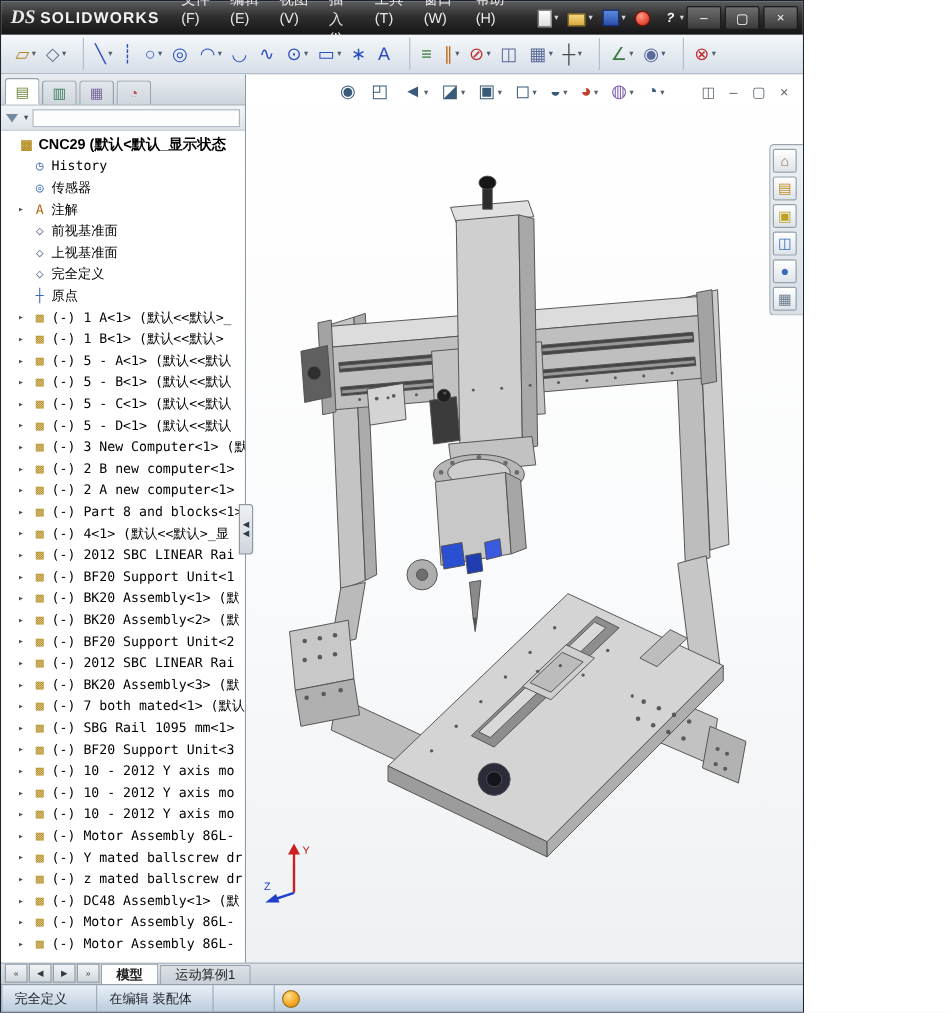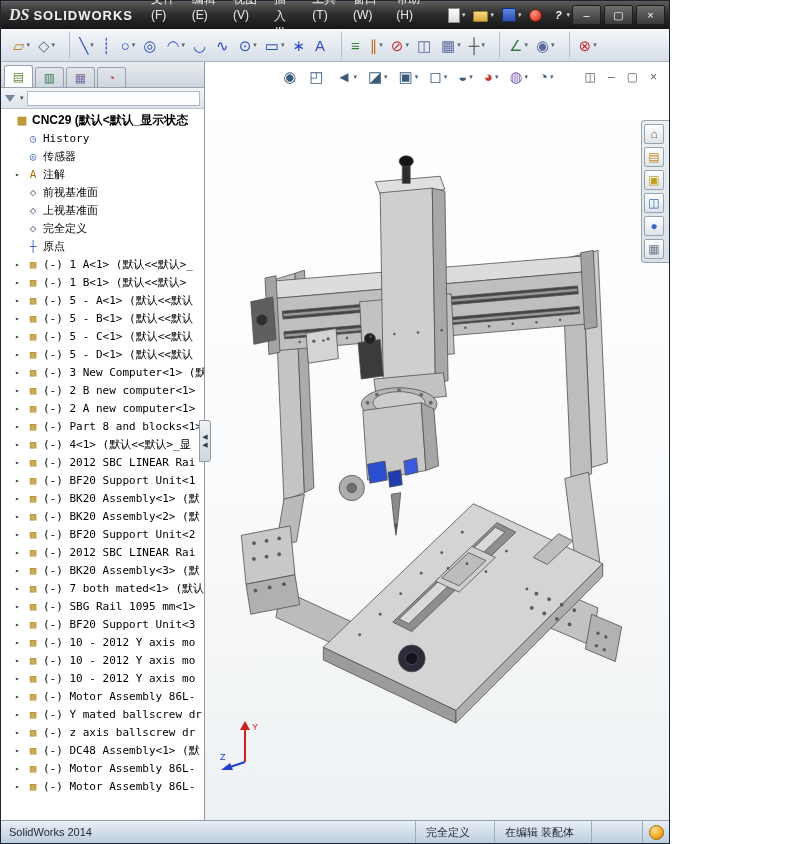--- a/index.html
+++ b/index.html
@@ -423,21 +423,21 @@
               <span class="ttext">(-) Motor Assembly 86L-</span>
             </div>
             <div class="trow child">
               <span class="arrow">▸</span>
               <span class="ticon comp">▩</span>
               <span class="ttext">(-) Y mated ballscrew dr</span>
             </div>
             <div class="trow child">
               <span class="arrow">▸</span>
               <span class="ticon comp">▩</span>
-              <span class="ttext">(-) z axis ballscrew dr</span>
+              <span class="ttext">(-) z mated ballscrew dr</span>
             </div>
             <div class="trow child">
               <span class="arrow">▸</span>
               <span class="ticon comp">▩</span>
               <span class="ttext">(-) DC48 Assembly&lt;1&gt; (默</span>
             </div>
             <div class="trow child">
               <span class="arrow">▸</span>
               <span class="ticon comp">▩</span>
               <span class="ttext">(-) Motor Assembly 86L-</span>
@@ -663,23 +663,40 @@
           <span class="tpi">
             <span style="color: rgb(58, 106, 192);">●</span>
           </span>
           <span class="tpi">
             <span style="color: rgb(106, 122, 138);">▦</span>
           </span>
         </div>
     </main>
   </div>
 
+  <div class="doc-tabs">
+    <span style="display:flex">
+
+    <span class="navbtn">«</span>
+        <span class="navbtn">◀</span>
+        <span class="navbtn">▶</span>
+        <span class="navbtn">»</span>
+      </span>
+    <span style="display:flex;align-items:flex-end">
+
+    <span class="dtab" data-active="1">
+          <span>模型</span>
+        </span>
+        <span class="dtab" data-active="0">
+          <span>运动算例1</span>
+        </span>
+      </span>
+  </div>
 
   <div class="statusbar">
-    <div class="status-left">SolidWorks 2014</div>
     <div class="status-seg seg-a">
         <span>完全定义</span>
       </div>
     <div class="status-seg seg-b">
         <span>在编辑 装配体</span>
       </div>
     <div class="status-seg seg-gap"></div>
     <div class="help-ball">
         <i></i>
       </div>

